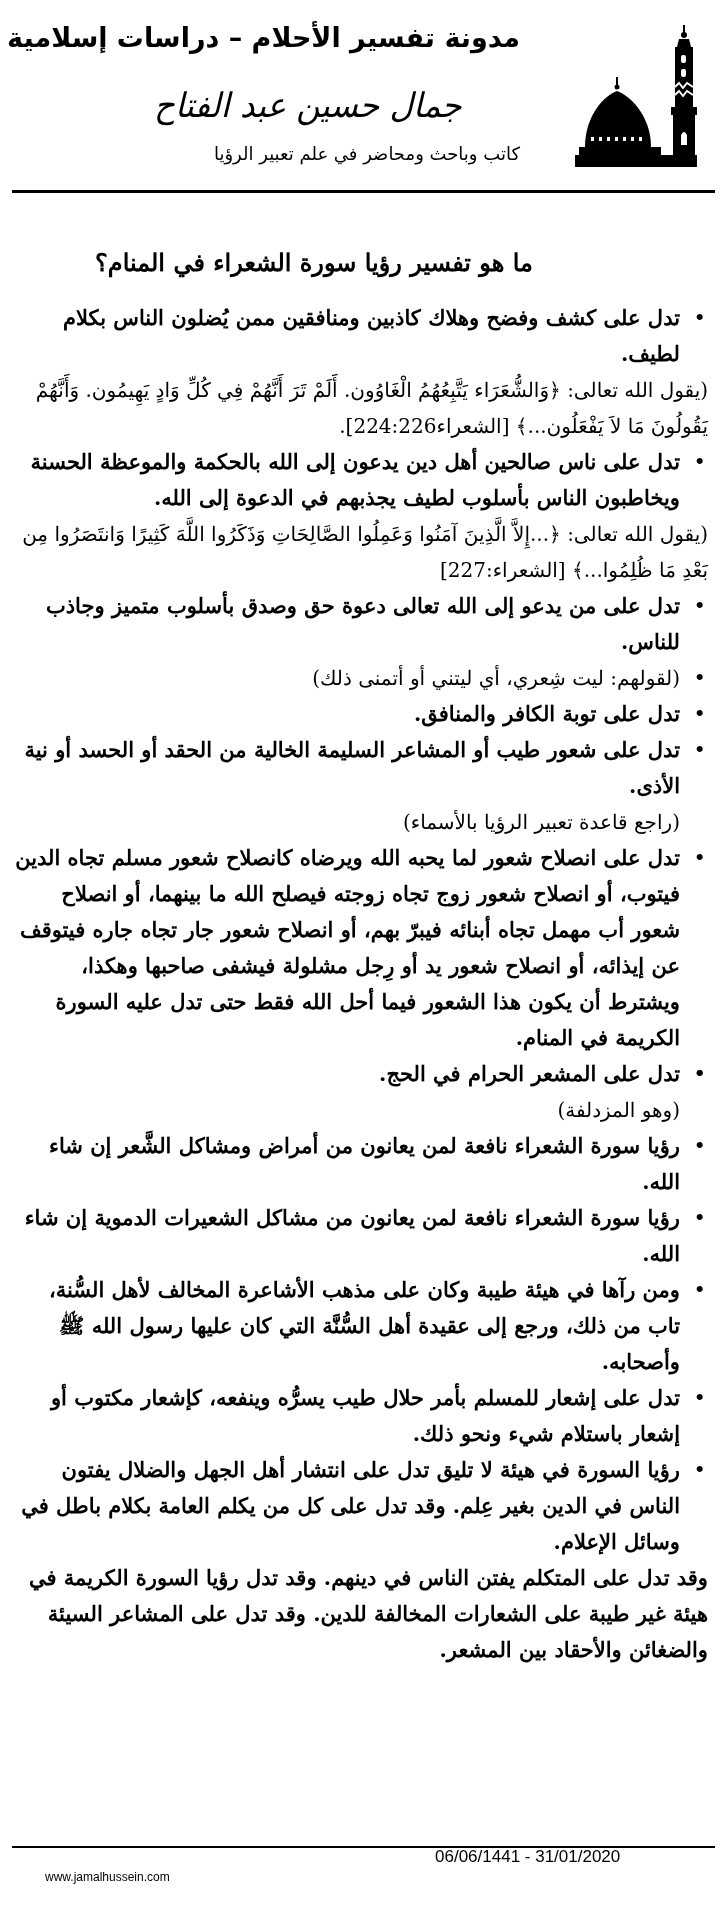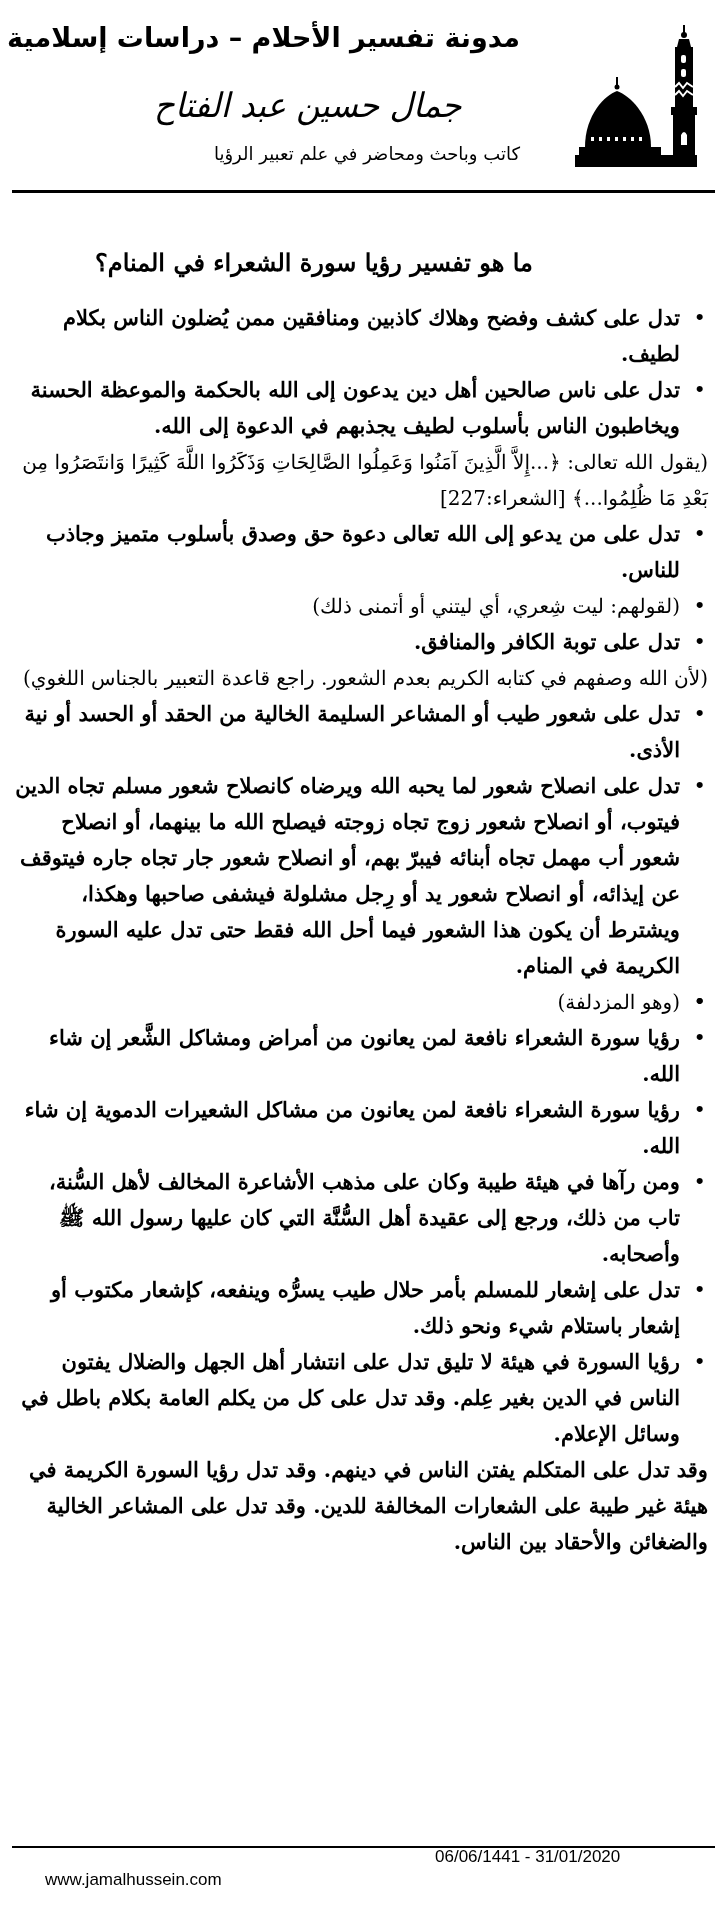--- a/index.html
+++ b/index.html
@@ -13,21 +13,21 @@
   .page-title { position: absolute; left: 0; top: 232px; width: 628px; text-align: center; font-size: 24px; font-weight: bold; direction: rtl; }
   .content { position: absolute; left: 12px; top: 300px; width: 696px; direction: rtl; font-size: 21px; line-height: 36px; }
   .content ul { list-style: none; margin: 0; padding: 0; }
   .item { position: relative; padding-right: 28px; font-weight: bold; }
   .item .bullet { position: absolute; right: 2px; top: 0; font-weight: normal; }
   .note { font-weight: normal; font-size: 20px; padding-right: 28px; }
   .note.full { padding-right: 0; }
   .quote { font-weight: normal; font-size: 20px; padding-right: 0; }
   .para { font-weight: bold; padding-right: 0; }
   .rule-bottom { position: absolute; left: 12px; top: 1846px; width: 703px; height: 2px; background: #000; }
-  .footer-url { position: absolute; left: 45px; top: 1870px; font-family: "Liberation Sans", sans-serif; font-size: 17px; }
+  .footer-url { position: absolute; left: 45px; top: 1870px; font-family: "Liberation Sans", sans-serif; font-size: 12px; }
   .footer-date { position: absolute; left: 435px; top: 1847px; font-family: "Liberation Sans", sans-serif; font-size: 17px; }
 </style>
 </head>
 <body>
 
 <div class="header">
   <div class="blog-title">مدونة تفسير الأحلام – دراسات إسلامية</div>
   <div class="author-name">جمال حسين عبد الفتاح</div>
   <div class="author-role">كاتب وباحث ومحاضر في علم تعبير الرؤيا</div>
   <svg class="logo" viewBox="0 0 130 150" xmlns="http://www.w3.org/2000/svg">
@@ -60,49 +60,50 @@
     </g>
   </svg>
 </div>
 <div class="rule-top"></div>
 
 <h1 class="page-title">ما هو تفسير رؤيا سورة الشعراء في المنام؟</h1>
 
 <div class="content">
   <ul>
     <li class="item"><span class="bullet">•</span><span>تدل على كشف وفضح وهلاك كاذبين ومنافقين ممن يُضلون الناس بكلام لطيف.</span></li>
+    <li class="quote">(يقول الله تعالى: ﴿وَالشُّعَرَاء يَتَّبِعُهُمُ الْغَاوُون. أَلَمْ تَرَ أَنَّهُمْ فِي كُلِّ وَادٍ يَهِيمُون. وَأَنَّهُمْ يَقُولُونَ مَا لاَ يَفْعَلُون...﴾ [الشعراء224:226].</li>
 
     <li class="item"><span class="bullet">•</span><span>تدل على ناس صالحين أهل دين يدعون إلى الله بالحكمة والموعظة الحسنة ويخاطبون الناس بأسلوب لطيف يجذبهم في الدعوة إلى الله.</span></li>
     <li class="quote">(يقول الله تعالى: ﴿...إِلاَّ الَّذِينَ آمَنُوا وَعَمِلُوا الصَّالِحَاتِ وَذَكَرُوا اللَّهَ كَثِيرًا وَانتَصَرُوا مِن بَعْدِ مَا ظُلِمُوا...﴾ [الشعراء:227]</li>
 
     <li class="item"><span class="bullet">•</span><span>تدل على من يدعو إلى الله تعالى دعوة حق وصدق بأسلوب متميز وجاذب للناس.</span></li>
 
     <li class="item"><span class="bullet">•</span></li>
     <li class="note">(لقولهم: ليت شِعري، أي ليتني أو أتمنى ذلك)</li>
 
     <li class="item"><span class="bullet">•</span><span>تدل على توبة الكافر والمنافق.</span></li>
-    <li class="note full">(لأن الله وصفهم في كتابه الكريم بعدم الشعور. راجع قاعدة التعبير بالجناس اللغوي)</li>
 
     <li class="item"><span class="bullet">•</span><span>تدل على شعور طيب أو المشاعر السليمة الخالية من الحقد أو الحسد أو نية الأذى.</span></li>
+    <li class="note">(راجع قاعدة تعبير الرؤيا بالأسماء)</li>
 
     <li class="item"><span class="bullet">•</span><span>تدل على انصلاح شعور لما يحبه الله ويرضاه كانصلاح شعور مسلم تجاه الدين فيتوب، أو انصلاح شعور زوج تجاه زوجته فيصلح الله ما بينهما، أو انصلاح شعور أب مهمل تجاه أبنائه فيبرّ بهم، أو انصلاح شعور جار تجاه جاره فيتوقف عن إيذائه، أو انصلاح شعور يد أو رِجل مشلولة فيشفى صاحبها وهكذا، ويشترط أن يكون هذا الشعور فيما أحل الله فقط حتى تدل عليه السورة الكريمة في المنام.</span></li>
 
     <li class="item"><span class="bullet">•</span></li>
 
-    <li class="item"><span class="bullet">•</span></li>
+    <li class="item"><span class="bullet">•</span><span>تدل على المشعر الحرام في الحج.</span></li>
     <li class="note">(وهو المزدلفة)</li>
 
     <li class="item"><span class="bullet">•</span><span>رؤيا سورة الشعراء نافعة لمن يعانون من أمراض ومشاكل الشَّعر إن شاء الله.</span></li>
 
     <li class="item"><span class="bullet">•</span><span>رؤيا سورة الشعراء نافعة لمن يعانون من مشاكل الشعيرات الدموية إن شاء الله.</span></li>
 
     <li class="item"><span class="bullet">•</span><span>ومن رآها في هيئة طيبة وكان على مذهب الأشاعرة المخالف لأهل السُّنة، تاب من ذلك، ورجع إلى عقيدة أهل السُّنَّة التي كان عليها رسول الله ﷺ وأصحابه.</span></li>
 
     <li class="item"><span class="bullet">•</span><span>تدل على إشعار للمسلم بأمر حلال طيب يسرُّه وينفعه، كإشعار مكتوب أو إشعار باستلام شيء ونحو ذلك.</span></li>
 
     <li class="item"><span class="bullet">•</span><span>رؤيا السورة في هيئة لا تليق تدل على انتشار أهل الجهل والضلال يفتون الناس في الدين بغير عِلم. وقد تدل على كل من يكلم العامة بكلام باطل في وسائل الإعلام.</span></li>
   </ul>
-  <p class="para" style="margin:0;">وقد تدل على المتكلم يفتن الناس في دينهم. وقد تدل رؤيا السورة الكريمة في هيئة غير طيبة على الشعارات المخالفة للدين. وقد تدل على المشاعر الخالية والضغائن والأحقاد بين الناس.</p>
+  <p class="para" style="margin:0;">وقد تدل على المتكلم يفتن الناس في دينهم. وقد تدل رؤيا السورة الكريمة في هيئة غير طيبة على الشعارات المخالفة للدين. وقد تدل على المشاعر السيئة والضغائن والأحقاد بين المشعر.</p>
 </div>
 
 <div class="rule-bottom"></div>
 <a class="footer-url">www.jamalhussein.com</a>
 <div class="footer-date">06/06/1441 - 31/01/2020</div>
 
 </body></html>

